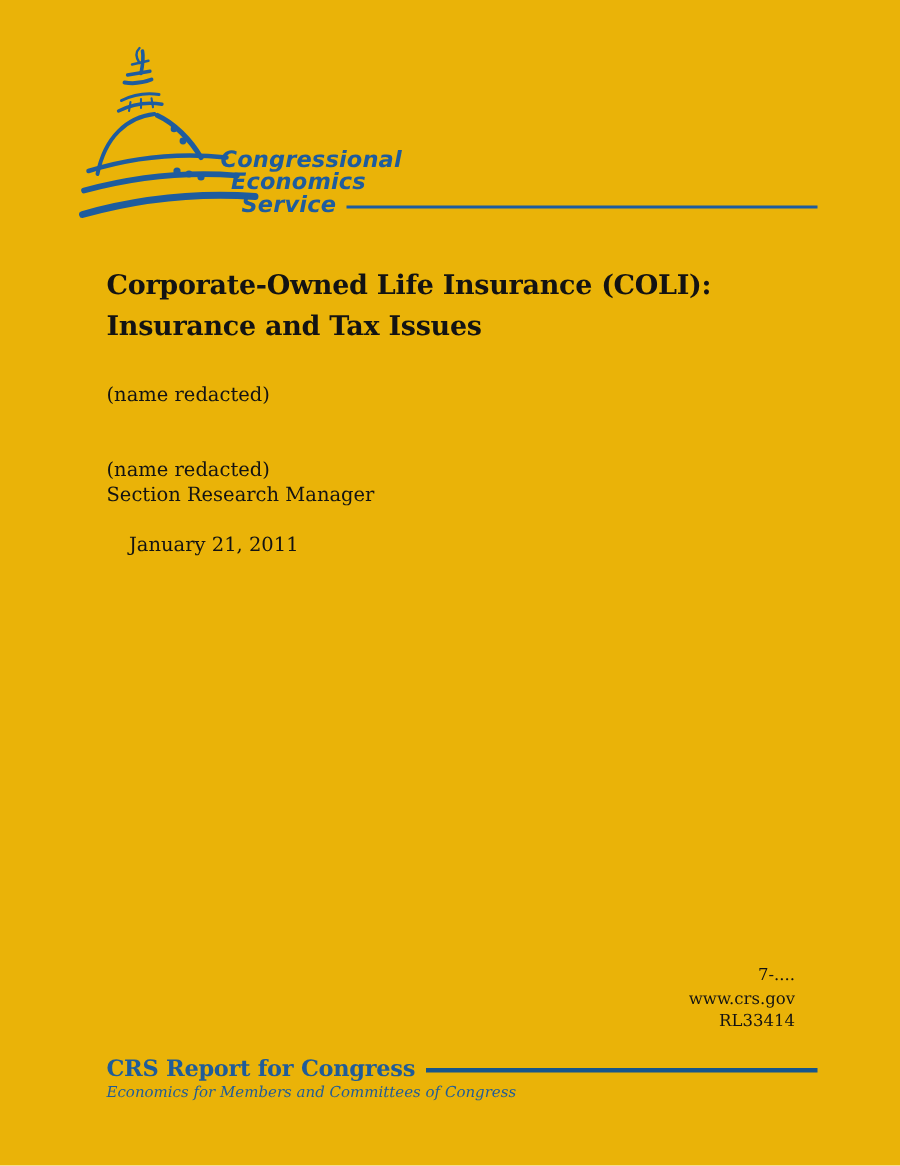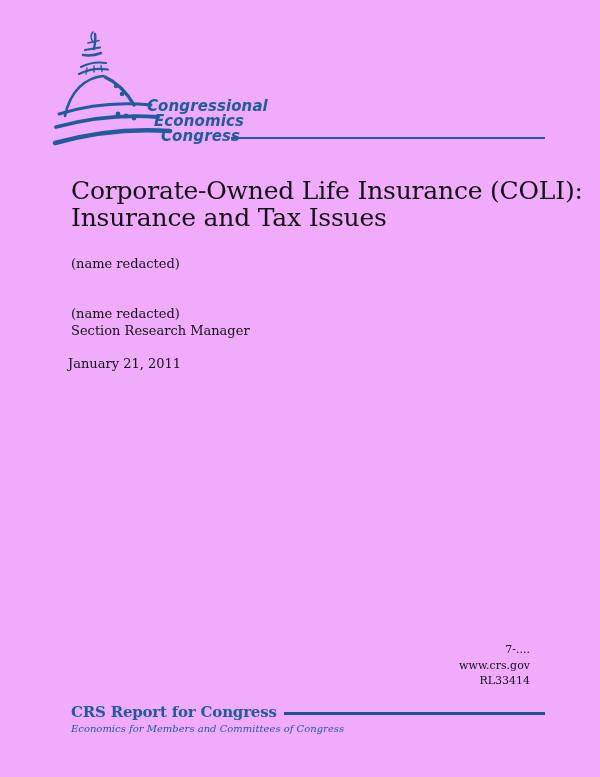--- a/index.html
+++ b/index.html
@@ -1,44 +1,44 @@
 <!DOCTYPE html>
 <html><head>
 <meta charset="utf-8">
 <style>
   * { margin:0; padding:0; box-sizing:border-box; }
   html,body { background:#ffffff; }
   body { width:600px; height:777px; }
   .page {
-    position:relative; width:600px; height:777px; background:#f0abfc;
+    position:relative; width:600px; height:777px; background:#eab308;
     font-family:"DejaVu Serif", serif; color:#131313; overflow:hidden;
   }
 
   
   .dome-svg { position:absolute; left:52px; top:29px; }
   .logo-text {
     position:absolute; left:147px; top:99px;
     font-family:"DejaVu Sans", sans-serif; font-weight:bold; font-style:italic;
     font-size:15px; line-height:15px; color:#1E5C9E; letter-spacing:0.1px;
   }
   .logo-text .l2 { padding-left:7px; }
   .logo-text .l3 { padding-left:14px; }
   .logo-rule { position:absolute; left:231px; top:137px; width:314px; height:2px; background:#1E5C9E; }
 
   
   .report-title {
     position:absolute; left:71px; top:177px;
-    font-size:25px; font-weight:normal; line-height:27px; letter-spacing:-0.2px;
+    font-size:18px; font-weight:bold; line-height:27px; letter-spacing:-0.2px;
     color:#131313;
   }
   .author-block { position:absolute; left:71px; font-size:13px; line-height:17px; }
   .author-block .author-name { font-weight:normal; }
   .author-1 { top:255px; }
   .author-2 { top:305px; }
-  .report-date { position:absolute; left:68px; top:356px; font-size:13px; }
+  .report-date { position:absolute; left:86px; top:356px; font-size:13px; }
 
   
   .footer-right {
     position:absolute; right:70px; top:642px; text-align:right;
     font-size:11px; line-height:15.5px; color:#131313;
   }
   .footer-right .fr-org { font-weight:bold; }
 
   
   .banner-row {
@@ -87,21 +87,21 @@
       <circle cx="70" cy="65" r="2.3"></circle>
       <circle cx="66" cy="85" r="2.4"></circle>
       <circle cx="74" cy="87" r="2.4"></circle>
       <circle cx="82" cy="89" r="2.4"></circle>
     </g>
   </svg>
 
   <div class="logo-text">
     <div class="l1">Congressional</div>
     <div class="l2">Economics</div>
-    <div class="l3">Congress</div>
+    <div class="l3">Service</div>
   </div>
   <div class="logo-rule"></div>
 
   <h1 class="report-title">
     <div>Corporate-Owned Life Insurance (COLI):</div>
     <div>Insurance and Tax Issues</div>
   </h1>
 
   <div class="author-block author-1">
     <div class="author-name">(name redacted)</div>

